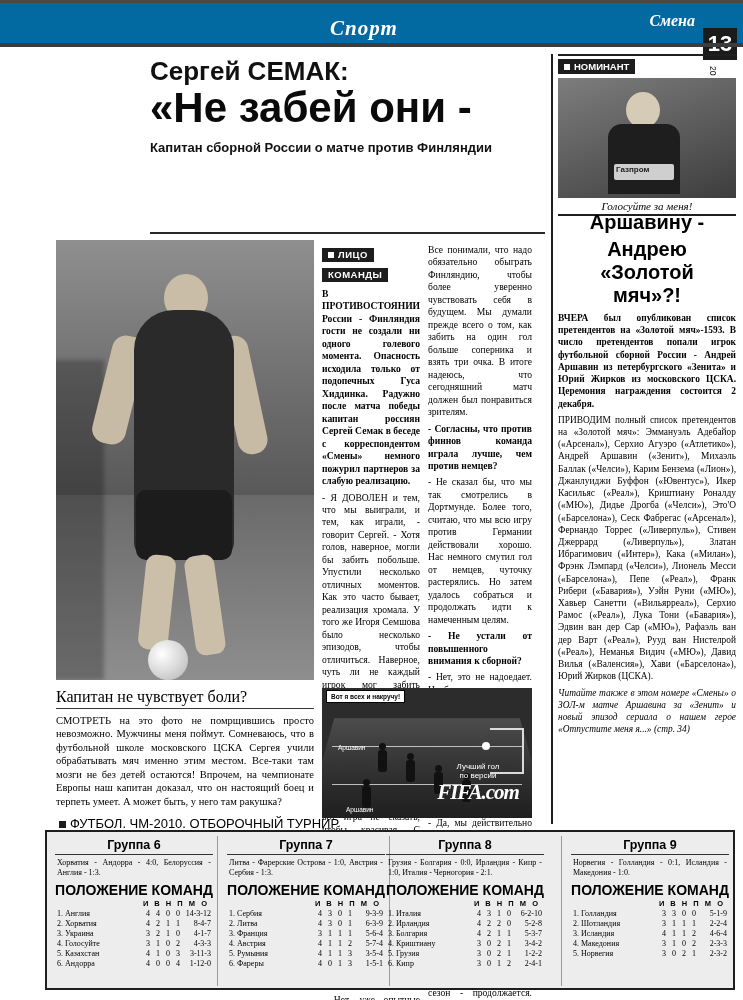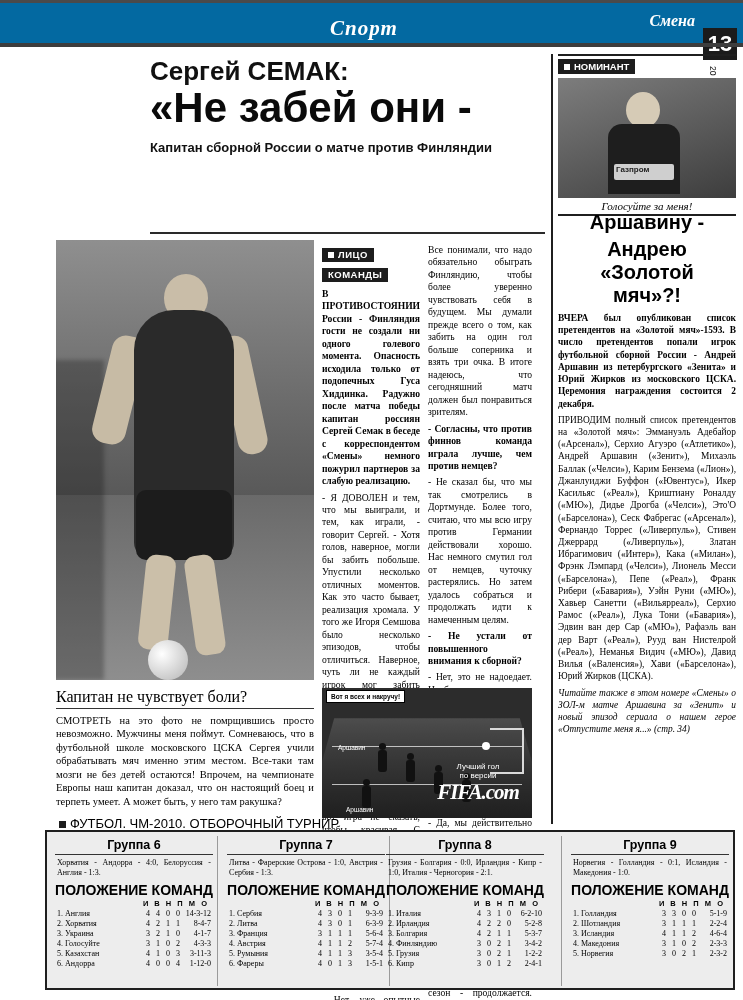--- a/index.html
+++ b/index.html
@@ -461,21 +461,21 @@
             </tr>
         <tr>
               <td class="nm"><span>3.</span> <span>Болгария</span></td>
               <td class="v">4</td>
               <td class="v">2</td>
               <td class="v">1</td>
               <td class="v">1</td>
               <td class="pts"><span>5-3</span>-<span>7</span></td>
             </tr>
         <tr>
-              <td class="nm"><span>4.</span> <span>Финляндию</span></td>
+              <td class="nm"><span>4.</span> <span>Криштиану</span></td>
               <td class="v">3</td>
               <td class="v">0</td>
               <td class="v">2</td>
               <td class="v">1</td>
               <td class="pts"><span>3-4</span>-<span>2</span></td>
             </tr>
         <tr>
               <td class="nm"><span>5.</span> <span>Грузия</span></td>
               <td class="v">3</td>
               <td class="v">0</td>

